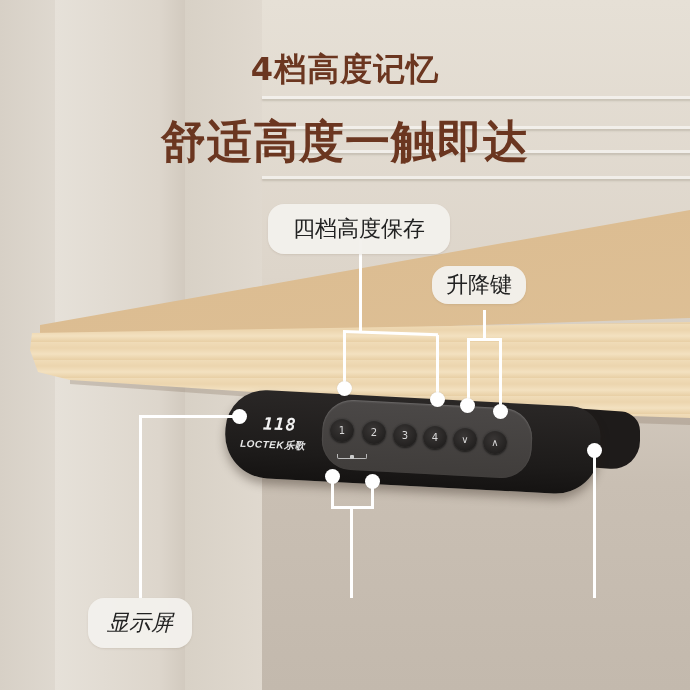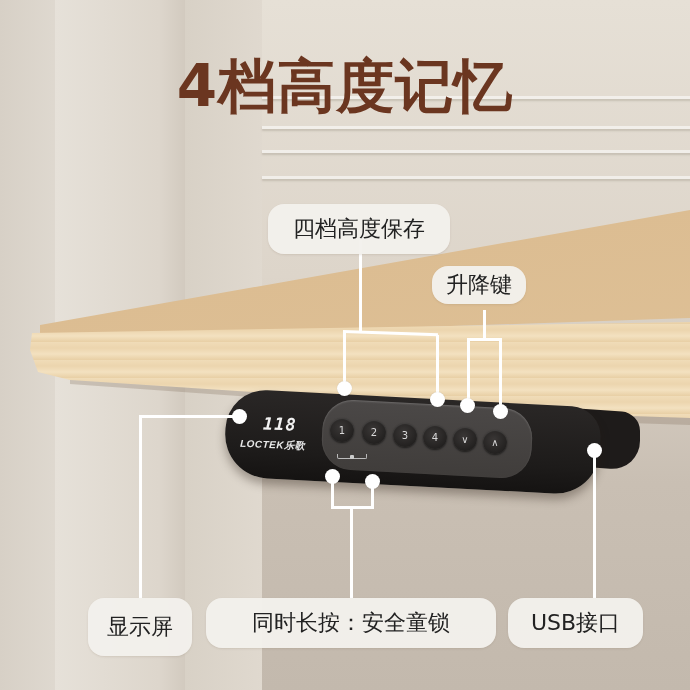--- a/index.html
+++ b/index.html
@@ -63,41 +63,42 @@
   .line { position: absolute; background: #ffffff; }
   .dot { position: absolute; width: 15px; height: 15px; border-radius: 50%; background: #ffffff; box-shadow: 0 0 1px rgba(0,0,0,0.2); }
   .callout {
     position: absolute; background: rgba(243,240,236,0.96); border-radius: 16px;
     color: #222; font-size: 22px; display: flex; align-items: center; justify-content: center;
     font-family: "DejaVu Sans", sans-serif; white-space: nowrap;
     box-shadow: 0 1px 2px rgba(120,100,80,0.15);
   }
 
   .headline { position: absolute; left: 0; width: 690px; text-align: center; color: #6b3620; font-weight: bold; font-family: "DejaVu Sans", sans-serif; }
-  .h1 { top: 48px; font-size: 58px; letter-spacing: 1px; }
+  .h1 { top: 48px; font-size: 32px; letter-spacing: 1px; }
   .h2 { top: 112px; font-size: 45px; letter-spacing: 1px; }
 </style>
 </head>
 <body>
 
 <div class="scene">
   <div class="wall-left"></div>
   <div class="wall-pillar"></div>
   <div class="wall-pillar2"></div>
   <div class="wall-main"></div>
   <div class="molding" style="top:96px;"></div>
   <div class="molding" style="top:126px;"></div>
   <div class="molding" style="top:150px;"></div>
   <div class="molding" style="top:176px;"></div>
 
   <div class="desk-top"></div>
   <div class="desk-edge"></div>
   <div class="desk-under"></div>
 
   <div class="headline h1">4档高度记忆</div>
+  <div class="headline h2">舒适高度一触即达</div>
 
   <div class="panel-bracket"></div>
   <div class="panel-slot"></div>
   <div class="panel-body"></div>
   <div class="panel-face"></div>
   <div class="display-text">118</div>
   <div class="brand-text">LOCTEK乐歌</div>
 
   <div class="key" style="left:330px; top:418px;">
       <span>1</span>
@@ -132,26 +133,24 @@
   <div class="line" style="left:467px; top:338px; width:35px; height:3px;"></div>
   <div class="line" style="left:467px; top:339px; width:3px; height:62px;"></div>
   <div class="line" style="left:499px; top:339px; width:3px; height:68px;"></div>
   <div class="dot" style="left:460px; top:398px;"></div>
   <div class="dot" style="left:493px; top:404px;"></div>
   <div class="callout" style="left:432px; top:266px; width:94px; height:38px;">升降键</div>
 
   <div class="dot" style="left:232px; top:409px;"></div>
   <div class="line" style="left:139px; top:415px; width:100px; height:3px;"></div>
   <div class="line" style="left:139px; top:415px; width:3px; height:183px;"></div>
-  <div class="callout" style="left:88px; top:598px; width:104px; height:58px;">显示屏</div>
+  <div class="callout" style="left:88px; top:598px; width:104px; height:50px;font-style:italic;">显示屏</div>
 
   <div class="dot" style="left:325px; top:469px;"></div>
   <div class="dot" style="left:365px; top:474px;"></div>
   <div class="line" style="left:331px; top:476px; width:3px; height:32px;"></div>
   <div class="line" style="left:371px; top:481px; width:3px; height:27px;"></div>
   <div class="line" style="left:331px; top:506px; width:43px; height:3px;"></div>
   <div class="line" style="left:350px; top:506px; width:3px; height:92px;"></div>
-  <div class="callout" style="left:206px; top:598px; width:290px; height:50px;">同时长按：安全童锁</div>
 
   <div class="dot" style="left:587px; top:443px;"></div>
   <div class="line" style="left:593px; top:450px; width:3px; height:148px;"></div>
-  <div class="callout" style="left:508px; top:598px; width:135px; height:50px;">USB接口</div>
 </div>
 
 </body></html>

